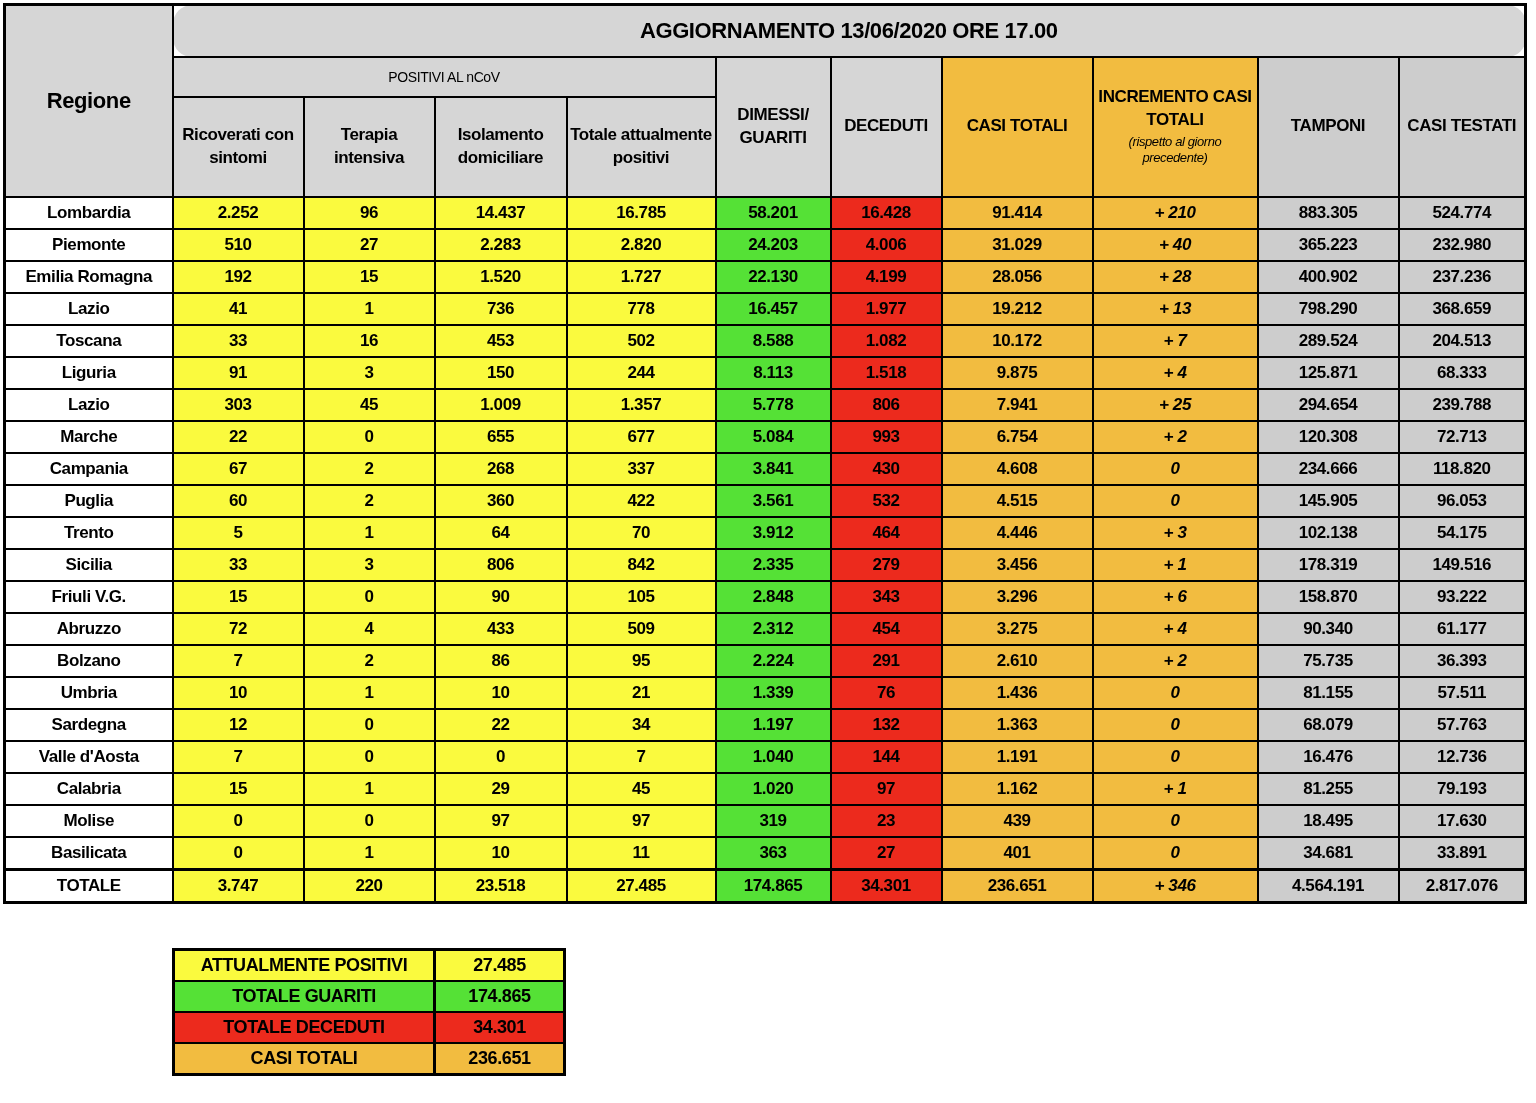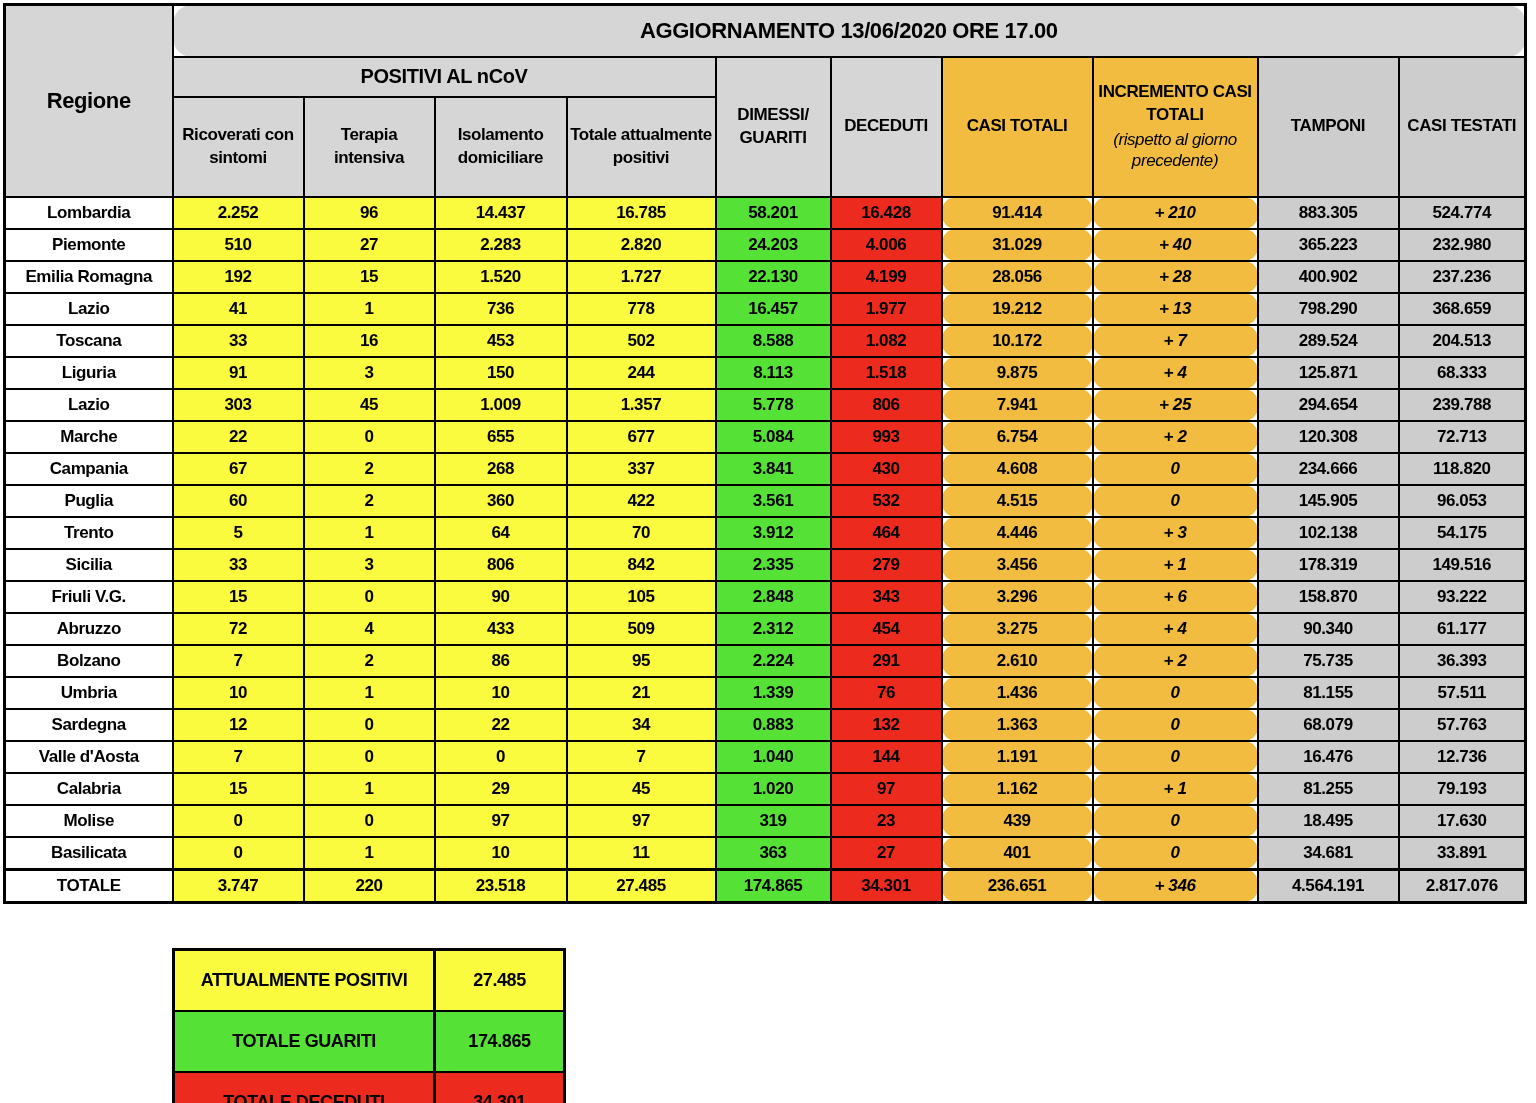--- a/index.html
+++ b/index.html
@@ -15,40 +15,40 @@
   .main-table{margin:3px 0 0 3px;border:3px solid var(--border);}
   .main-table th,.main-table td{
     border:2px solid var(--border);text-align:center;vertical-align:middle;
     padding:0 2px;letter-spacing:-0.4px;overflow:hidden;
   }
   .title-row{height:52px;}
   .band-row{height:40px;}
   .sub-row{height:100px;}
   .title-cell{background:var(--hdrgray);font-size:22px;font-weight:700;border-radius:19px;}
   .regione-cell{background:var(--hdrgray);font-size:22px;font-weight:700;border-bottom-width:3px;}
-  .band-cell{background:var(--hdrgray);font-size:20px;font-weight:700;}
+  .band-cell{background:var(--hdrgray);font-size:14px;font-weight:400;}
   .subhdr{background:var(--hdrgray);font-size:17px;font-weight:700;line-height:1.35;border-bottom-width:3px;}
   .hdr-orange{background:var(--orange);}
   .hdr-gray2{background:var(--colgray);}
-  .hdr-note{font-size:17px;font-weight:400;font-style:italic;line-height:1.25;margin-top:2px;}
+  .hdr-note{font-size:13px;font-weight:400;font-style:italic;line-height:1.25;margin-top:2px;}
   .main-table td{height:30px;font-size:17px;font-weight:700;}
   .c-region{background:#fff;}
   .c-yellow{background:var(--yellow);}
   .c-green{background:var(--green);}
   .c-red{background:var(--red);}
-  .c-orange{background:var(--orange);border-radius:14px;}
+  .c-orange{background:var(--orange);}
   .c-gray{background:var(--colgray);}
   .reg{font-weight:400;}
   .ital{font-weight:400;font-style:italic;}
   .tl{border-left-width:3px;}
   .total-row td{border-top-width:3px;}
   .summary-table{margin:44px 0 0 172px;border:3px solid var(--border);}
   .summary-table td{
     border:2px solid var(--border);text-align:center;vertical-align:middle;
-    height:29px;font-size:18px;font-weight:700;letter-spacing:-0.4px;padding:15px 2px;
+    height:29px;font-size:18px;font-weight:700;letter-spacing:-0.4px;padding:0 2px;
   }
   .summary-table td.val{border-left-width:3px;}
   .s-yellow td{background:var(--yellow);}
   .s-green td{background:var(--green);}
   .s-red td{background:var(--red);}
   .s-orange td{background:var(--orange);}
 </style>
 </head>
 <body>
 
@@ -300,21 +300,21 @@
           <td class="c-orange ital tl">0</td>
           <td class="c-gray tl">81.155</td>
           <td class="c-gray tl">57.511</td>
         </tr>
         <tr>
           <td class="c-region">Sardegna</td>
           <td class="c-yellow reg tl">12</td>
           <td class="c-yellow reg">0</td>
           <td class="c-yellow reg">22</td>
           <td class="c-yellow">34</td>
-          <td class="c-green tl">0.883</td>
+          <td class="c-green tl">1.197</td>
           <td class="c-red tl">132</td>
           <td class="c-orange tl">1.363</td>
           <td class="c-orange ital tl">0</td>
           <td class="c-gray tl">68.079</td>
           <td class="c-gray tl">57.763</td>
         </tr>
         <tr>
           <td class="c-region">Valle d'Aosta</td>
           <td class="c-yellow reg tl">7</td>
           <td class="c-yellow reg">0</td>

